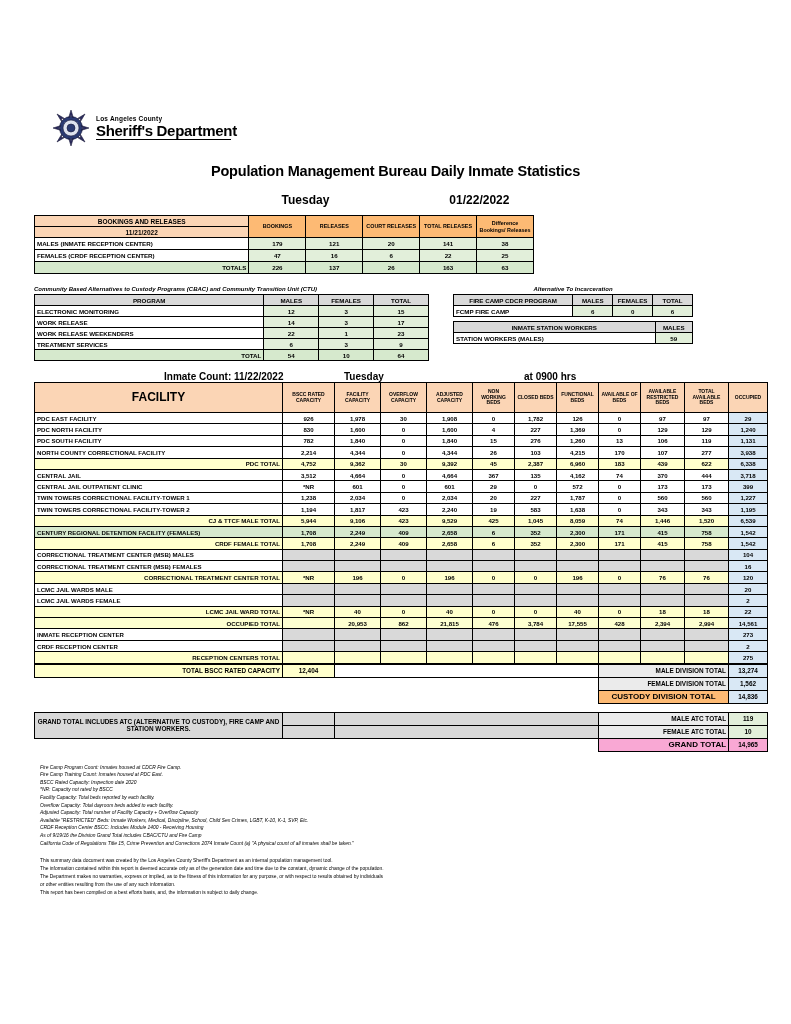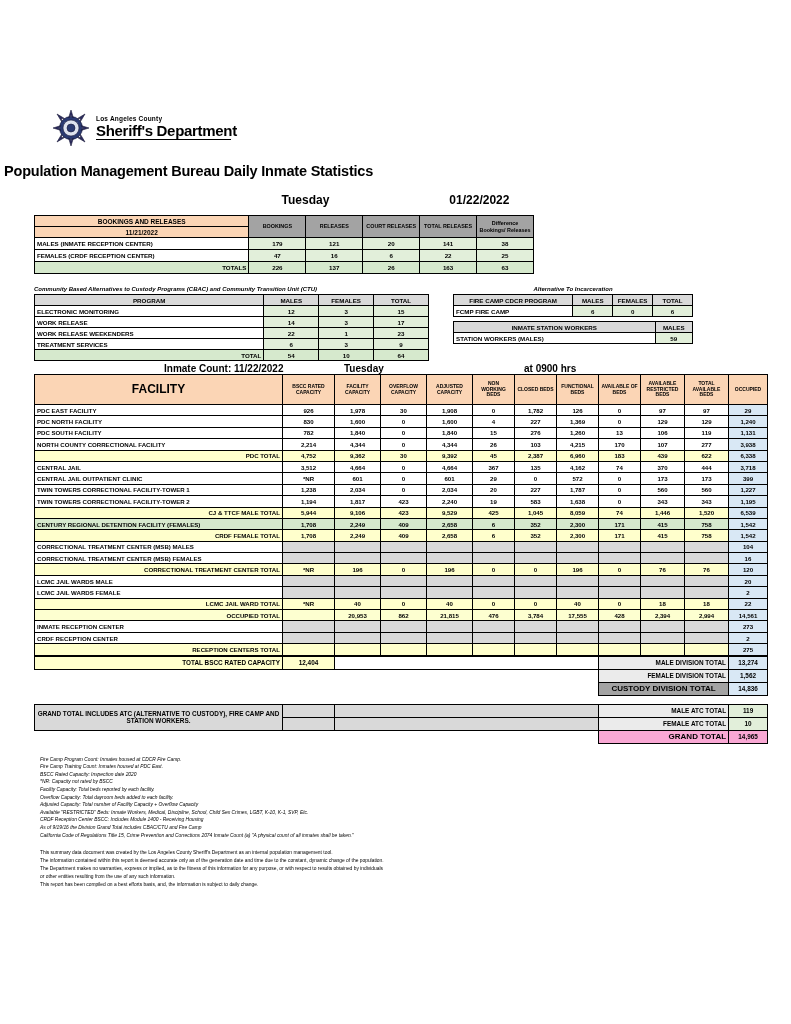--- a/index.html
+++ b/index.html
@@ -18,41 +18,41 @@
   .star {
     width: 38px; height: 38px; position: relative; margin-right: 6px;
   }
   .star svg { display:block; }
   .logo-text { line-height: 1; }
   .logo-text .l1 { font-size: 6.5px; font-weight: bold; letter-spacing: .2px; }
   .logo-text .l2 { font-size: 15px; font-weight: bold; letter-spacing: -.3px; }
   .logo-rule { border-top: 1.5px solid #000; width: 135px; margin-top: 1px; }
 
   h1.title {
-    text-align: left;
+    text-align: center;
     font-size: 14.5px;
     font-weight: bold;
     margin: 16px 0 0 0;
     letter-spacing: -.2px;
   }
   .daterow {
     display:flex; justify-content:center; gap: 120px;
     font-size: 12px; font-weight: bold; margin-top: 14px;
   }
 
   
   table { border-collapse: collapse; }
   td, th { border: 1px solid #000; font-size: 6.2px; padding: 0 2px; height: 11px; }
   .ctr { text-align: center; }
   .rgt { text-align: right; }
   .b { font-weight: bold; }
 
   
   .hdr-orange { background: #fbd5b5; font-weight: bold; text-align:center; }
-  .hdr-orange2 { background: #a3a3a3; font-weight: bold; text-align:center; }
+  .hdr-orange2 { background: #fdba74; font-weight: bold; text-align:center; }
   .hdr-grey { background: #d9d9d9; font-weight: bold; text-align:center; }
   .cell-green { background: #e2efda; }
   .cell-green2 { background: #d6e9cd; }
   .cell-yellow { background: #ffffcc; }
   .cell-yellow2 { background: #fdffd0; }
   .cell-blue { background: #d9e8f5; }
   .cell-blue2 { background: #f9a8d4; }
   .cell-grey { background: #d9d9d9; }
   .cell-lightgrey { background: #ebebeb; }
   .cell-white { background: #fff; }
@@ -74,21 +74,21 @@
   .cbac .p1, .cbac .p2, .cbac .p3 { width: 55px; }
   .alt table { width: 240px; }
   .alt .a0 { width: 120px; }
   .alt .a1, .alt .a2, .alt .a3 { width: 40px; }
   .isw { margin-top: 4px; }
   .isw table { width: 240px; }
   .isw .i0 { width: 160px; }
   .isw .i1 { width: 40px; }
 
   
-  .sec3 { margin: 2px 0 0 30px; }
+  .sec3 { margin: 10px 0 0 30px; }
   .sec3 .toprow {
     display:flex; font-size: 10px; font-weight: bold; width: 733px;
     padding-left: 130px; align-items: flex-end;
   }
   .sec3 .toprow .a { width: 180px; }
   .sec3 .toprow .b2 { width: 180px; }
   .sec3 .toprow .c { }
   .sec3 table { width: 733px; table-layout: fixed; }
   .sec3 th { font-size: 5px; height: 30px; line-height: 1.1; background: #fbd5b5; }
   .sec3 th.facility { font-size: 12px; background: #fbd5b5; }

